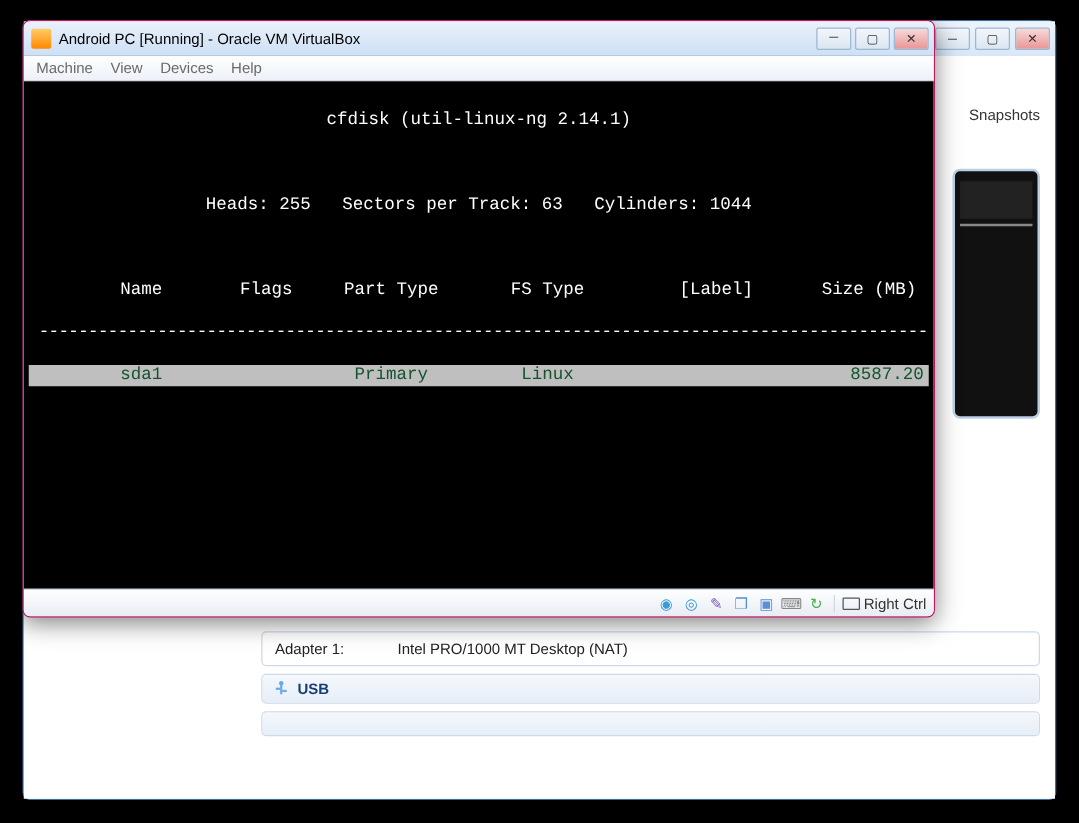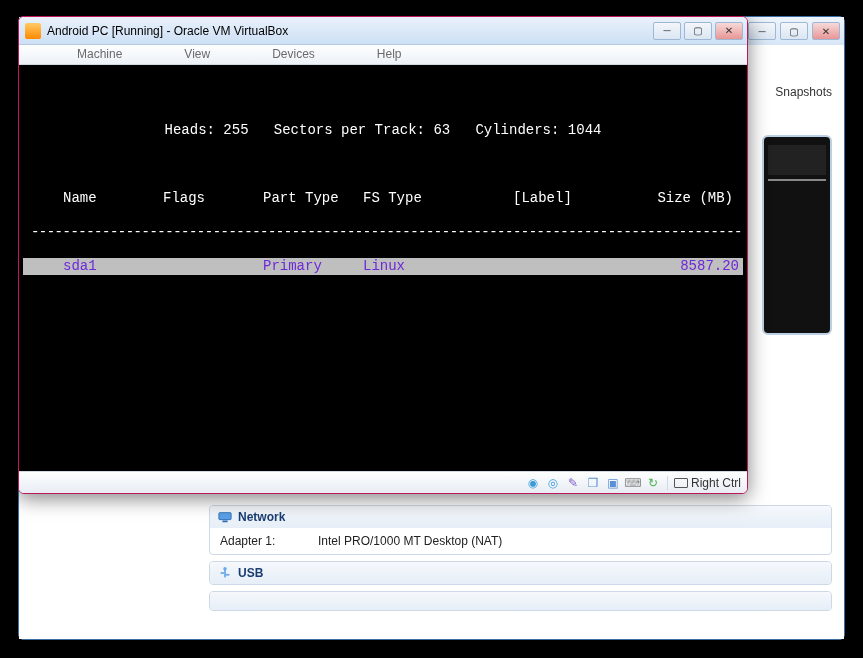--- a/index.html
+++ b/index.html
@@ -107,40 +107,40 @@
 }
 .win-btn.close { background: linear-gradient(#f7d9d9,#e99696); }
 .menubar {
   height: 20px;
   background: linear-gradient(#fdfefe,#edf2f8);
   display: flex; gap: 14px;
   padding: 2px 10px;
   color: #6a6a6a;
   border-bottom: 1px solid #d0d8e2;
 }
-.menubar span { cursor: default; margin-left: 48px; }
+.menubar span { cursor: default; }
 
 
 .terminal {
   flex: 1;
   background: #000;
   color: #fff;
   font-family: "Courier New", monospace;
   font-size: 14px;
   line-height: 17px;
   padding: 6px 4px;
   white-space: pre;
   overflow: hidden;
 }
 .t-row { display: flex; }
-.t-col { display: inline-block; }
+.t-col { display: inline-block; text-align: center; }
 .t-center { text-align: center; }
 .t-divider { letter-spacing: -0.5px; }
 .t-sel {
-  background: #bfbfbf; color: #6d28d9;
+  background: #bfbfbf; color: #14532d;
   display: flex;
   padding: 0 4px;
 }
 
 
 .statusbar {
   height: 22px;
   background: linear-gradient(#fdfefe,#e8edf4);
   border-top: 1px solid #cfd8e3;
   display: flex; align-items: center; justify-content: flex-end;
@@ -174,27 +174,20 @@
     <div class="bg-right-tabs">
       <span>Snapshots</span>
     </div>
     <div class="thumb-box">
       <div style="height:30px;background:#222;margin-bottom:4px;"></div>
       <div style="height:2px;background:#888;margin:4px 0;"></div>
       <div style="height:100px;"></div>
     </div>
     <div class="section-list">
       <div class="section">
-        <div class="section-head">
-          <svg class="sec-icon" viewBox="0 0 16 16">
-              <rect x="1" y="3" width="14" height="8" rx="1" fill="#5aa0e6" stroke="#2c6db3"></rect>
-              <rect x="5" y="12" width="6" height="2" fill="#2c6db3"></rect>
-            </svg>
-          <span>Network</span>
-        </div>
         <div class="section-body">
           <div class="kv">
             <span class="k">Adapter 1:</span>
             <span>Intel PRO/1000 MT Desktop (NAT)</span>
           </div>
         </div>
       </div>
       <div class="section">
         <div class="section-head">
           <svg class="sec-icon" viewBox="0 0 16 16">
@@ -222,20 +215,21 @@
     <div class="win-btn close">✕</div>
   </div>
   <div class="menubar">
     <span>Machine</span>
     <span>View</span>
     <span>Devices</span>
     <span>Help</span>
   </div>
 
   <div class="terminal">
+<div class="t-center">cfdisk (util-linux-ng 2.14.1)</div>
 <div> </div>
 <div class="t-center">Heads: 255   Sectors per Track: 63   Cylinders: 1044</div>
 <div> </div>
 <div class="t-row"><span class="t-col" style="width:40px;"></span><span class="t-col" style="width:100px;">Name</span><span class="t-col" style="width:100px;">Flags</span><span class="t-col" style="width:100px;">Part Type</span><span class="t-col" style="width:150px;">FS Type</span><span class="t-col" style="width:120px;">[Label]</span><span class="t-col" style="width:100px;text-align:right;">Size (MB)</span></div>
 <div class="t-divider"> ------------------------------------------------------------------------------------------</div>
 <div id="partitions"><div class="t-sel"><span class="t-col" style="width:36px;"></span><span class="t-col" style="width:100px;">sda1</span><span class="t-col" style="width:100px;"></span><span class="t-col" style="width:100px;">Primary</span><span class="t-col" style="width:150px;">Linux</span><span class="t-col" style="width:120px;"></span><span class="t-col" style="flex:1;text-align:right;">8587.20</span></div></div>
 <div> </div>
 <div> </div>
 <div> </div>
 

